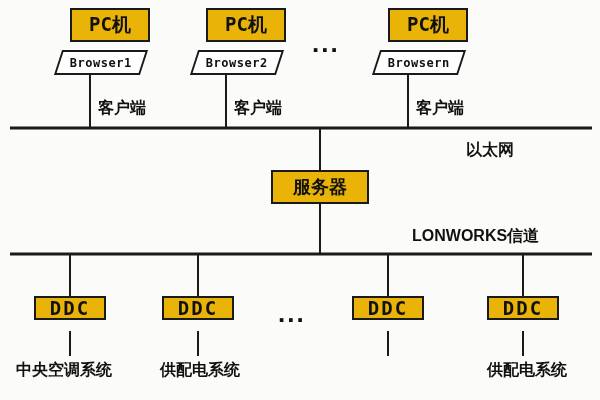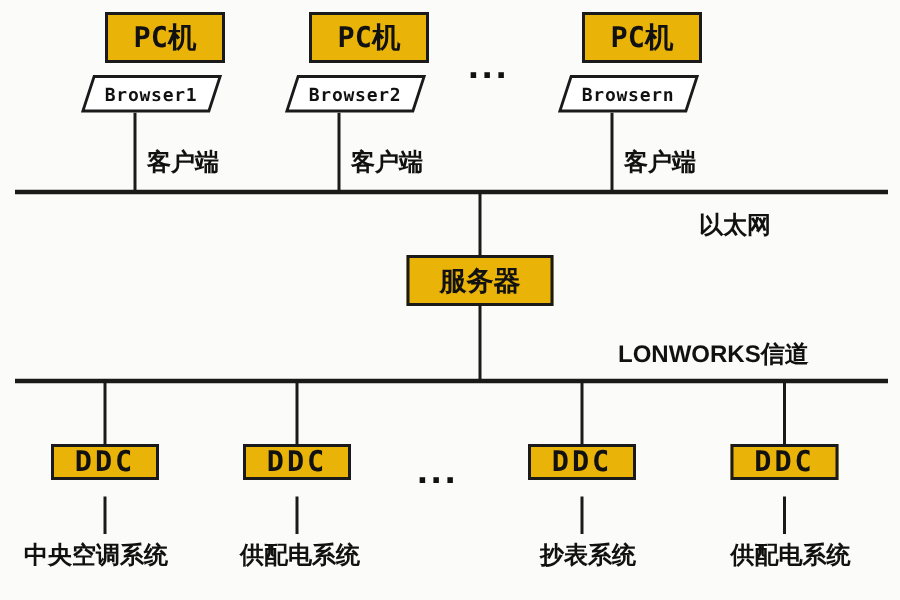--- a/index.html
+++ b/index.html
@@ -103,16 +103,15 @@
 
   <div class="box ddcbox" style="left:352px;top:296px;">
     <span>DDC</span>
   </div>
   <div class="box ddcbox" style="left:487px;top:296px;">
     <span>DDC</span>
   </div>
 
   <div class="syslbl" style="left:64px;">中央空调系统</div>
   <div class="syslbl" style="left:200px;">供配电系统</div>
-  <div class="syslbl" style="left:392px;">抄表系统</div>
   <div class="syslbl" style="left:527px;">供配电系统</div>
 
 </div>
 
 </body></html>

